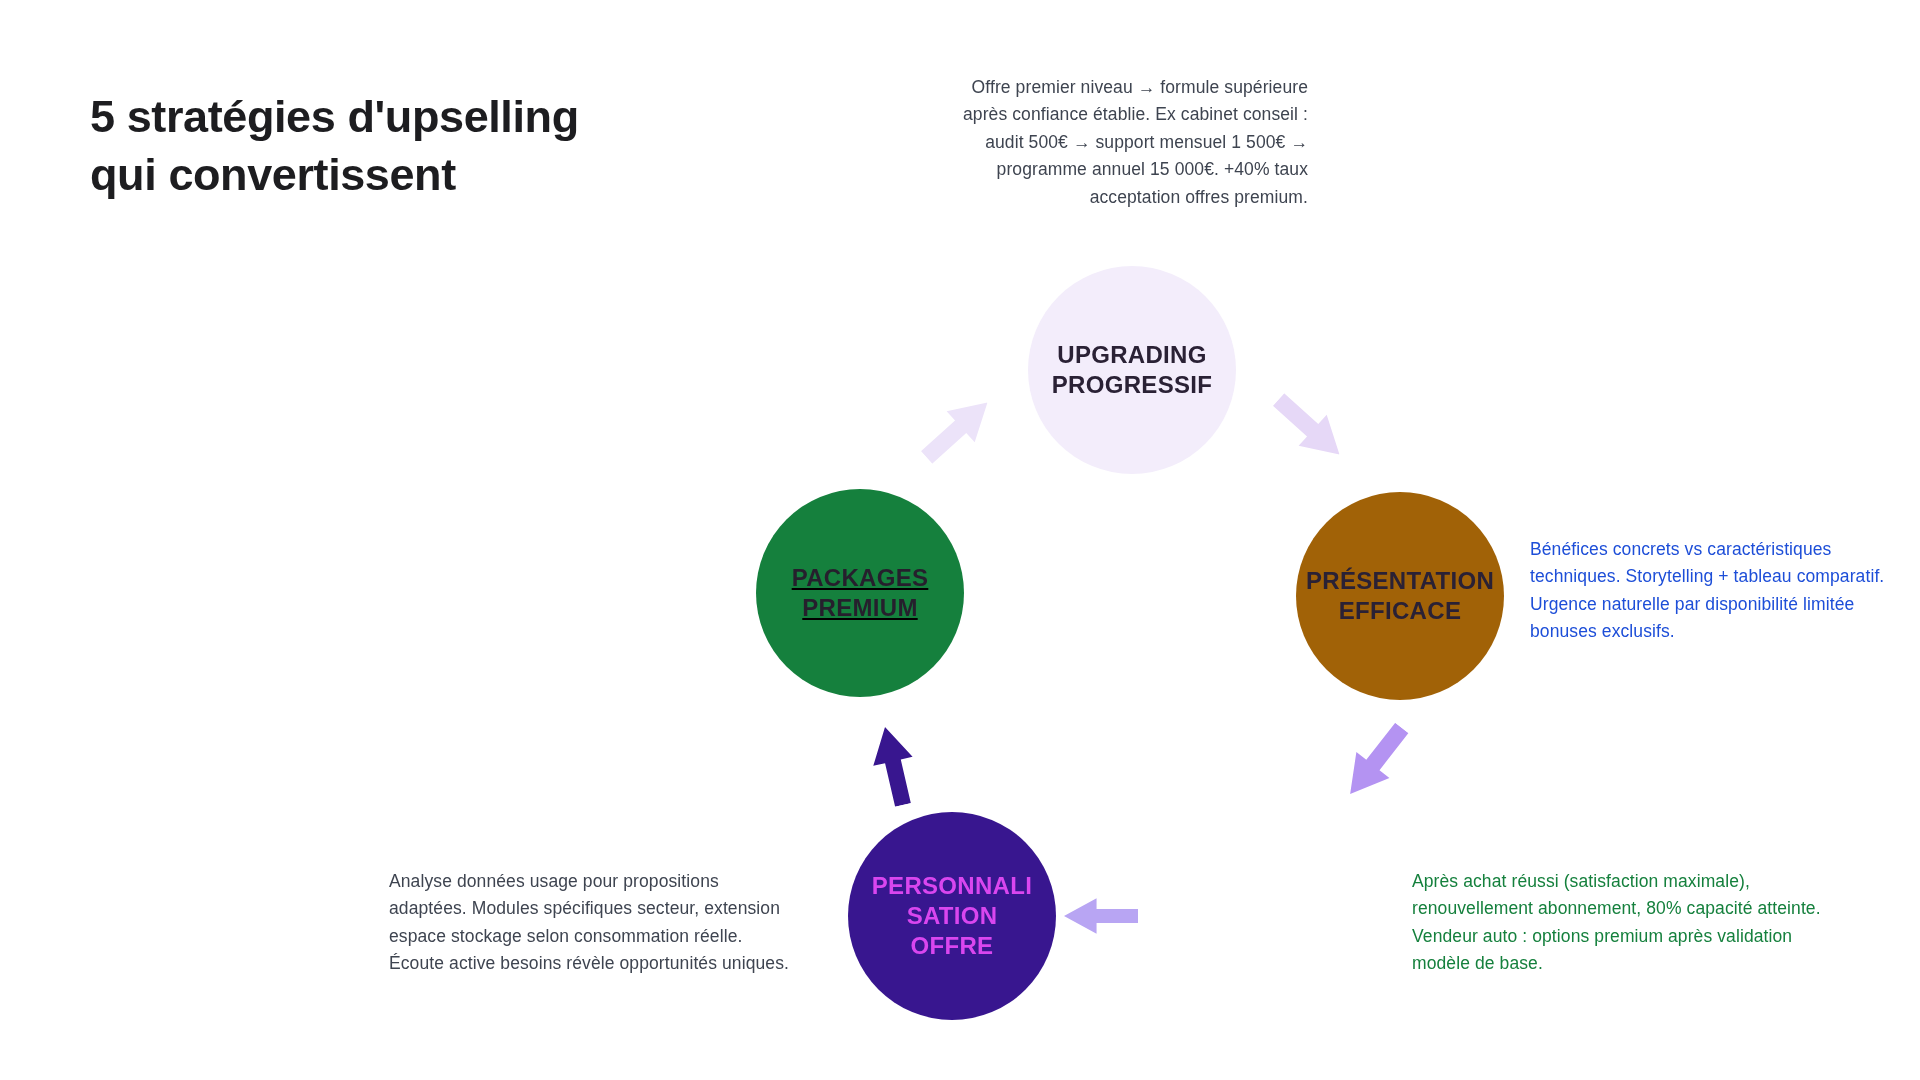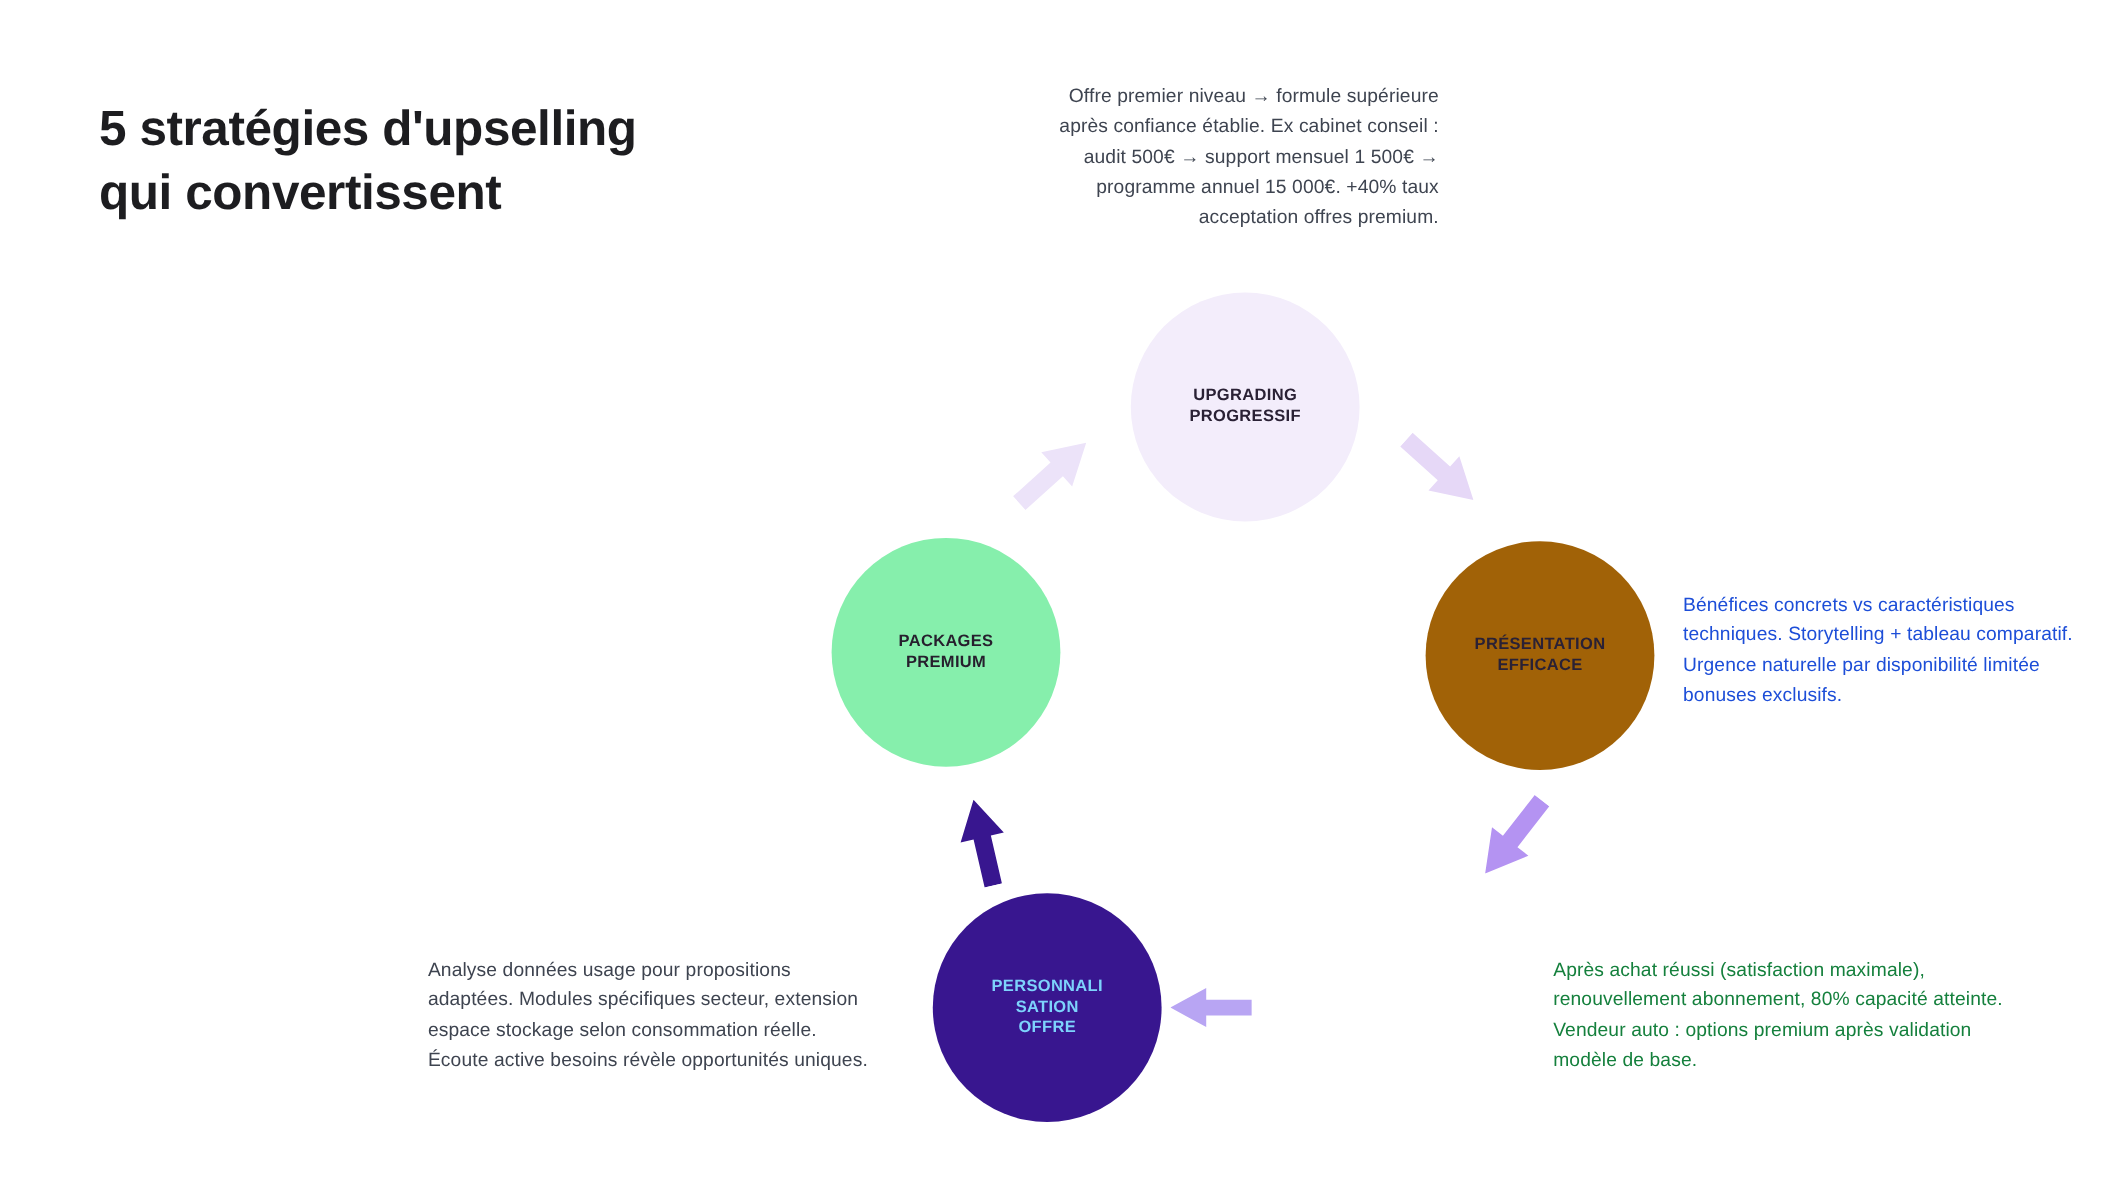--- a/index.html
+++ b/index.html
@@ -23,21 +23,21 @@
   .desc-right{left:1530px;top:488px;width:368px;}
   .desc-bottom-right{left:1412px;top:820px;width:440px;}
   .desc-left{left:327px;top:487px;width:405px;}
   .desc-bottom-left{left:389px;top:820px;width:410px;}
   .circle{
     position:absolute;width:208px;height:208px;border-radius:50%;
     display:flex;align-items:center;justify-content:center;
     text-align:center;padding:22px;box-sizing:border-box;
   }
   .circle-label{
-    font-weight:700;font-size:15px;line-height:1.25;
+    font-weight:700;font-size:24px;line-height:1.25;
     letter-spacing:0.3px;white-space:pre-line;
   }
   .circle-upgrading{left:1028px;top:218px;}
   .circle-presentation{left:1296px;top:444px;}
   .circle-timing{left:1152px;top:764px;}
   .circle-personnalisation{left:848px;top:764px;}
   .circle-packages{left:756px;top:441px;}
   .arrow{position:absolute;}
   .arrow svg{display:block;width:100%;height:100%;}
   .arrow-1{left:916px;top:356px;width:82px;height:52px;transform:rotate(-42deg);}
@@ -68,26 +68,26 @@
 PROGRESSIF</span>
   </div>
 
   <div class="circle circle-presentation" style="background-color: #a16207;">
     <span class="circle-label" style="color: rgb(42, 33, 53);">PRÉSENTATION
 EFFICACE</span>
   </div>
 
 
   <div class="circle circle-personnalisation" style="background-color: rgb(56, 22, 143);">
-    <span class="circle-label" style="color: #7dd3fc;">PERSONNALI
+    <span class="circle-label" style="color: #d946ef;">PERSONNALI
 SATION
 OFFRE</span>
   </div>
 
-  <div class="circle circle-packages" style="background-color: #86efac;">
+  <div class="circle circle-packages" style="background-color: #15803d; text-decoration: underline;">
     <span class="circle-label" style="color: rgb(38, 31, 45);">PACKAGES
 PREMIUM</span>
   </div>
 
   <div class="arrow arrow-1">
     <svg viewBox="0 0 100 62" preserveAspectRatio="none">
       <polygon points="0,21 56,21 56,6 100,31 56,56 56,41 0,41" fill="#ece3f9"></polygon>
     </svg>
   </div>
 

